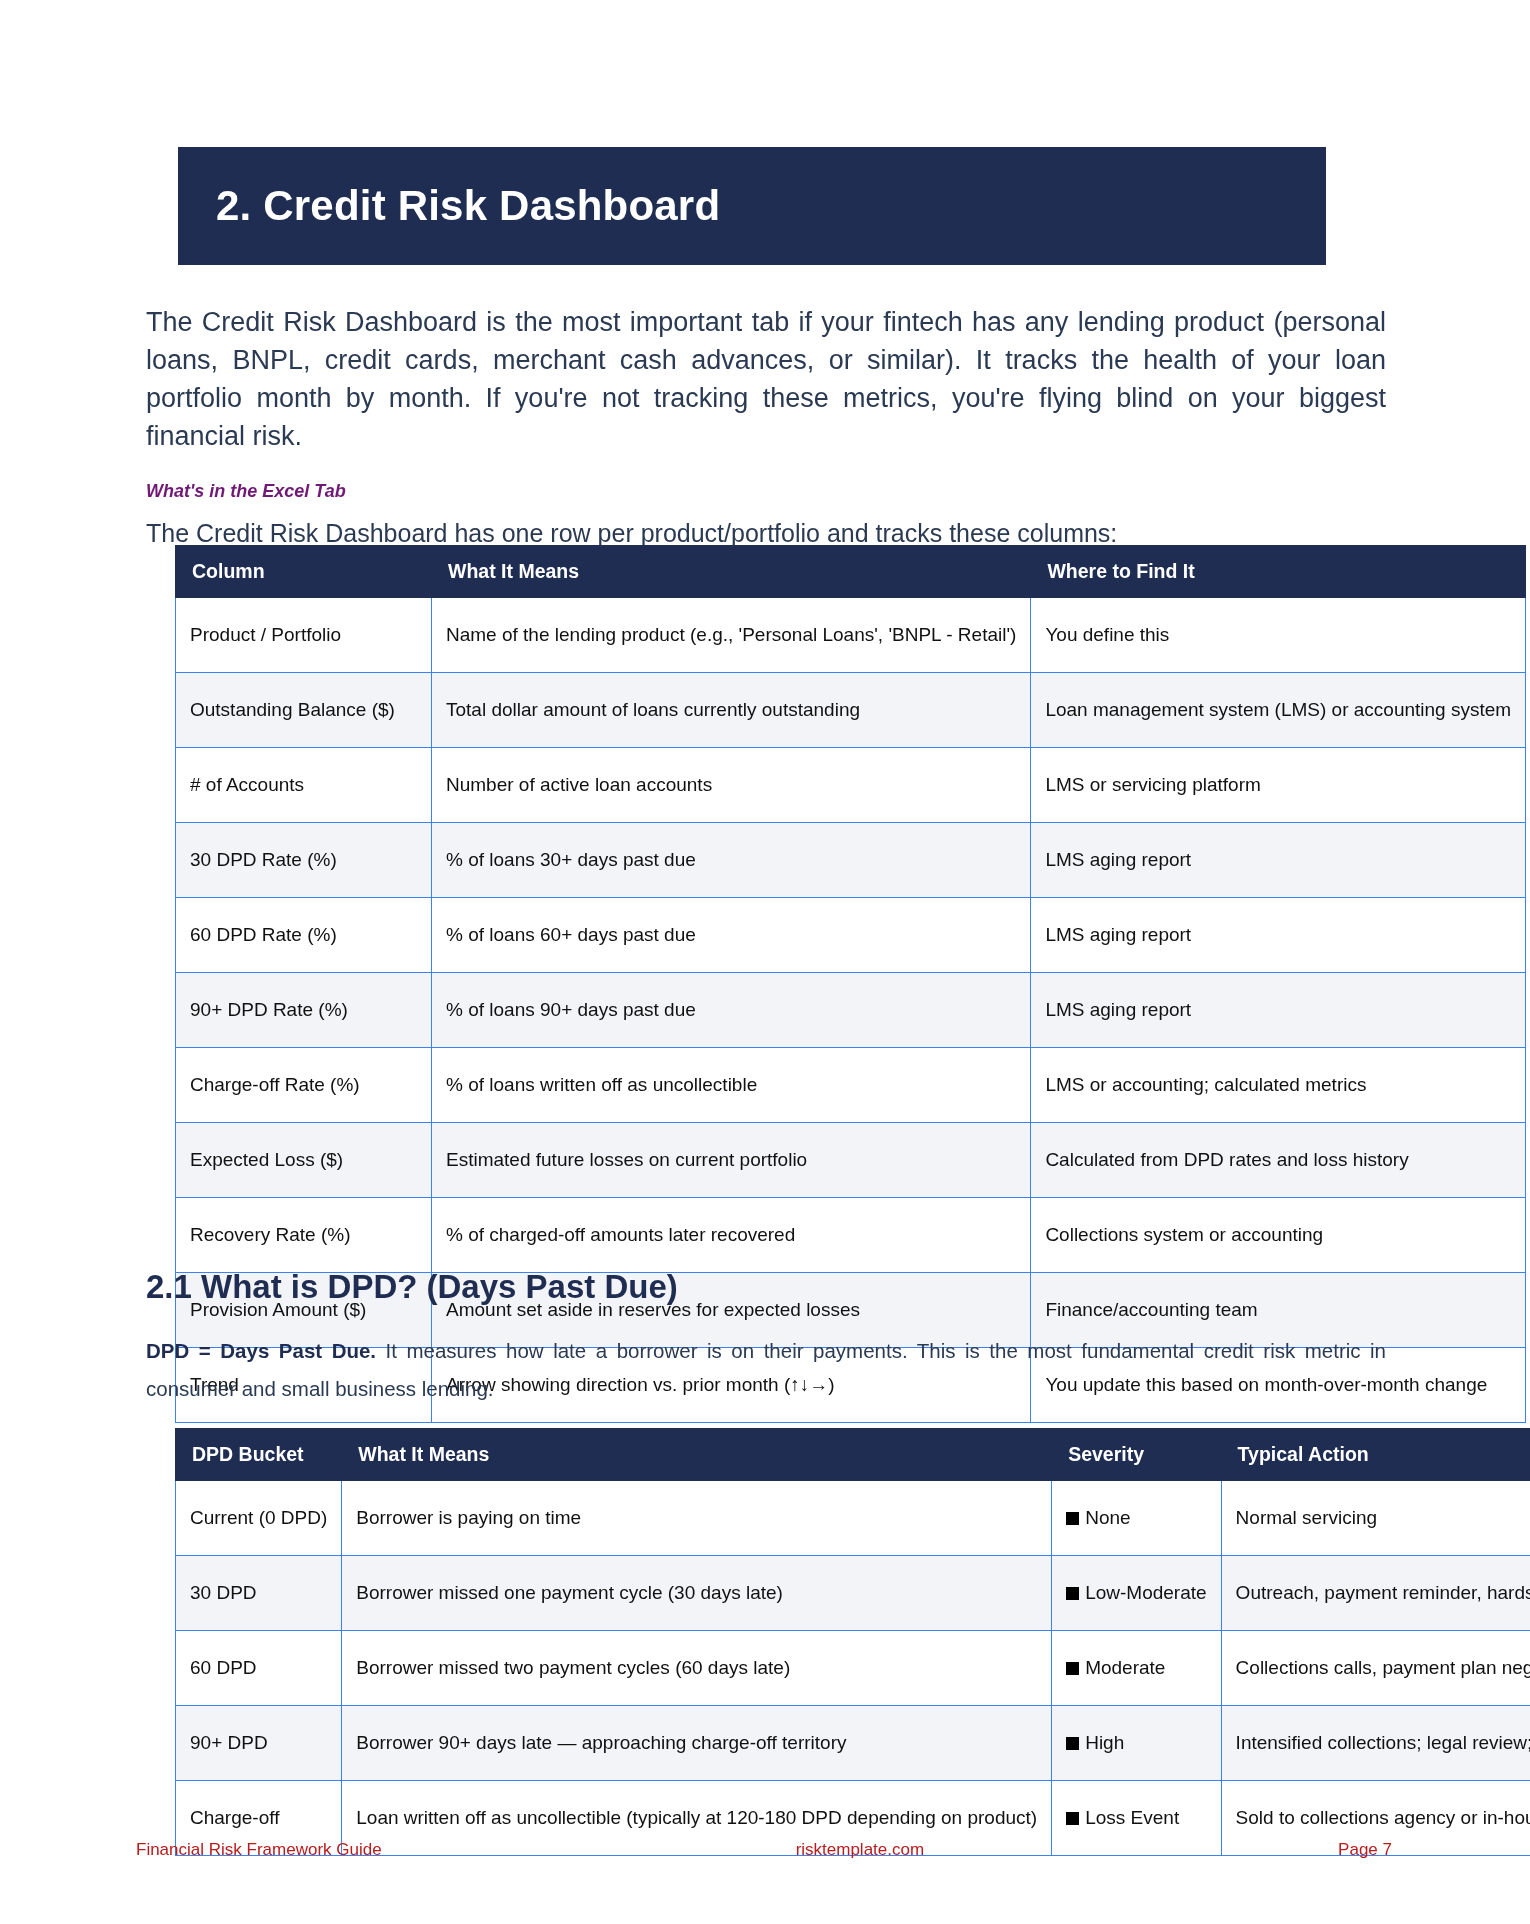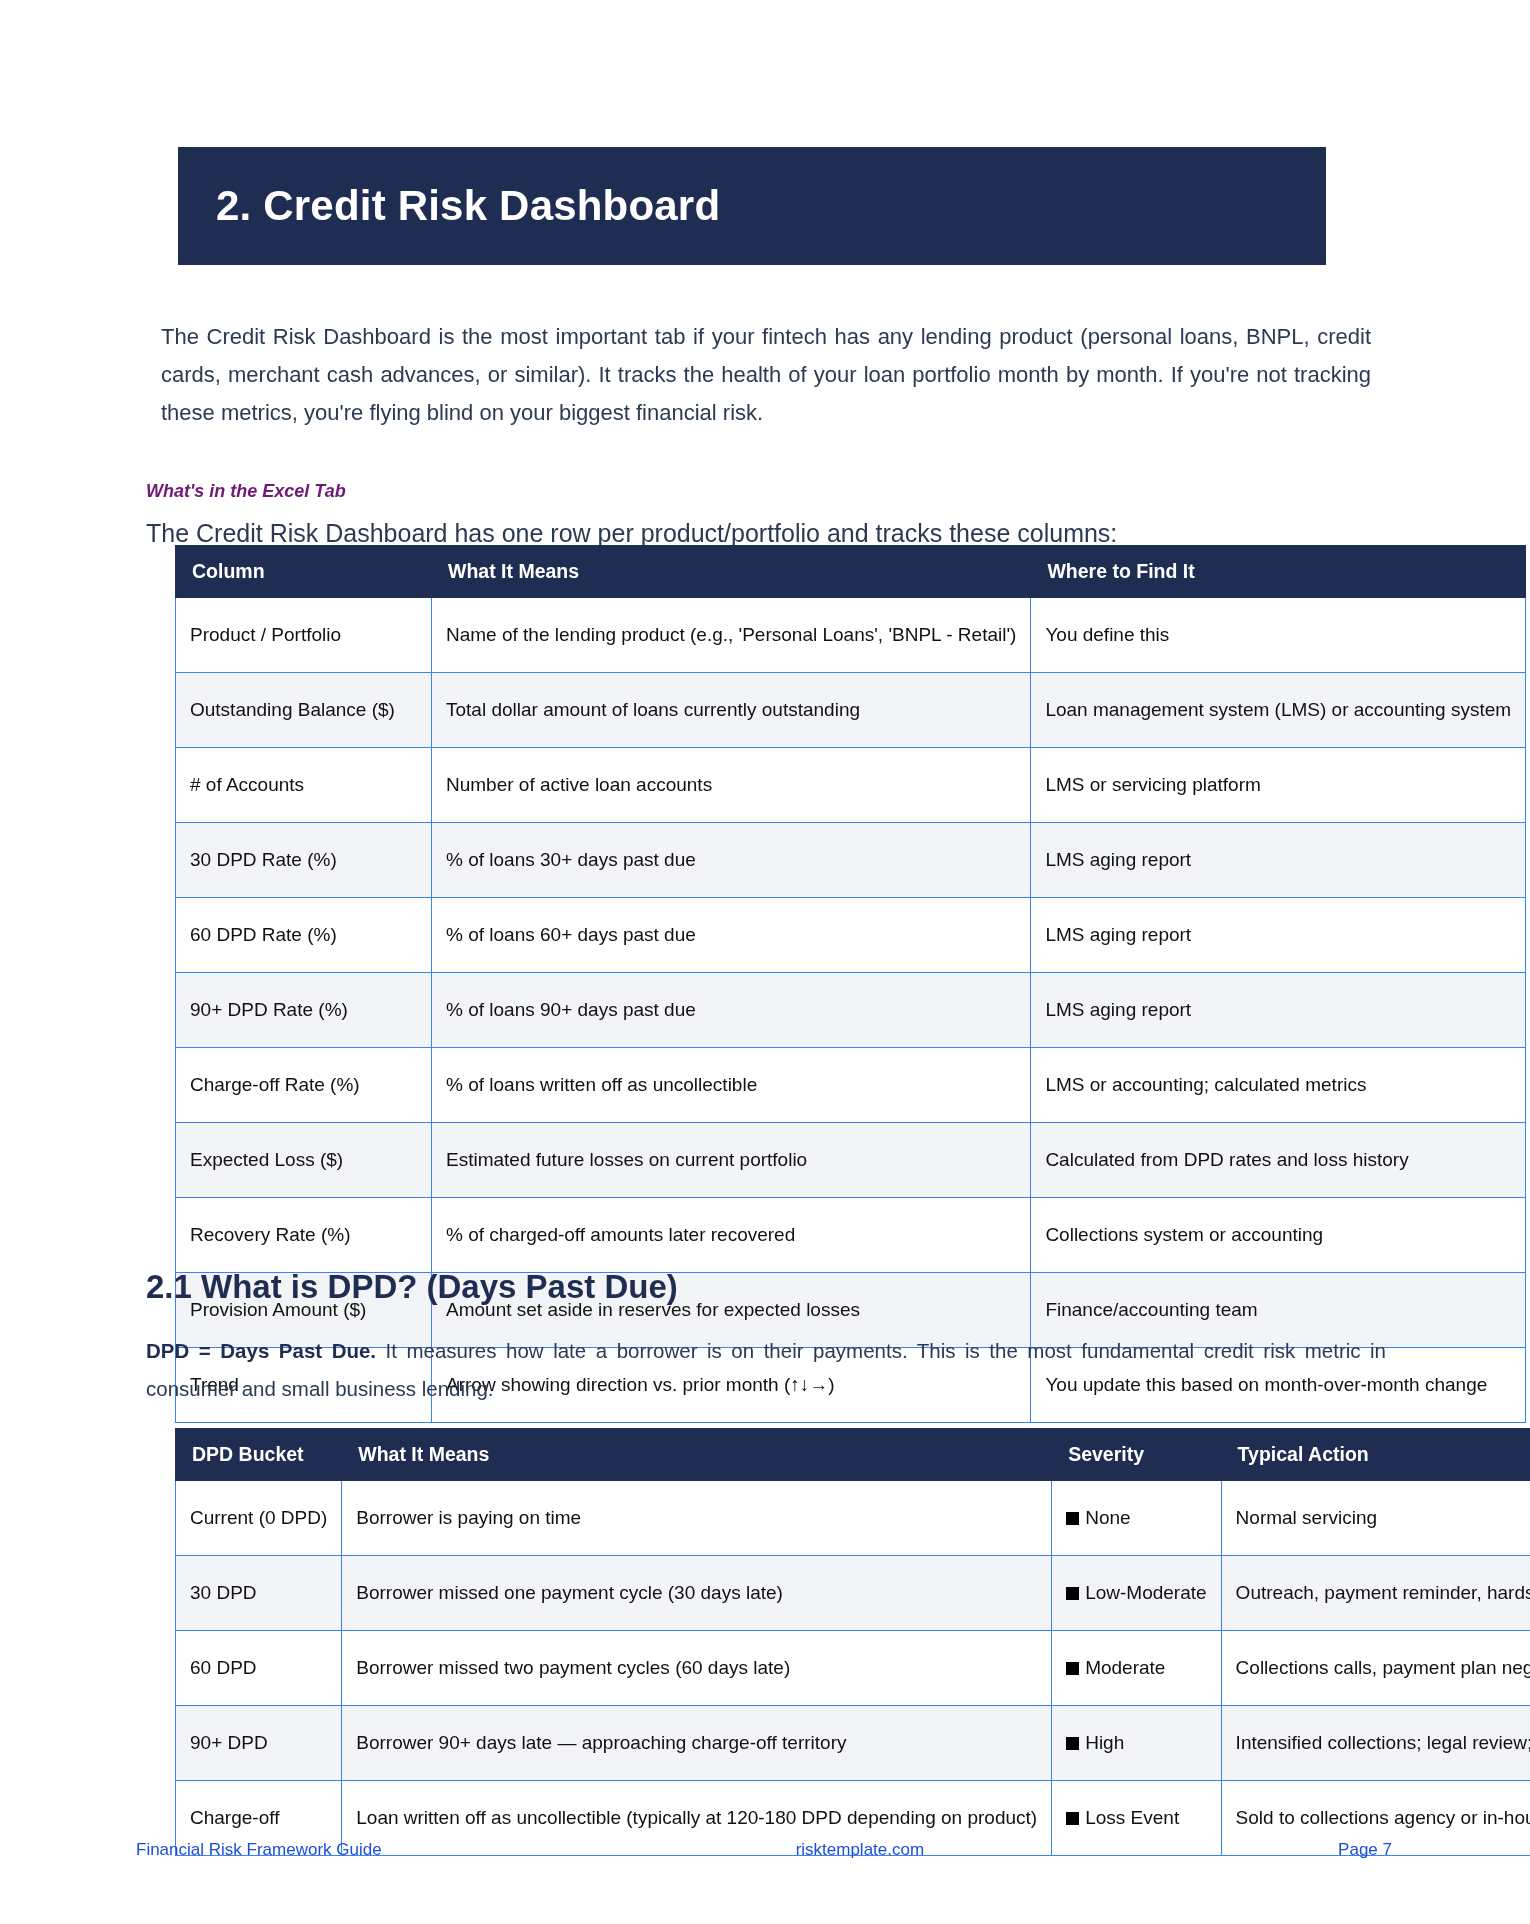--- a/index.html
+++ b/index.html
@@ -35,22 +35,22 @@
     align-items: center;
   }
   .title-banner .title-text {
     color: #ffffff;
     font-size: 42px;
     font-weight: bold;
     margin-left: 38px;
     letter-spacing: 0.2px;
   }
   p.intro {
-    margin: 15px;
-    font-size: 22px;
+    margin: 0;
+    font-size: 27px;
     line-height: 38px;
     text-align: justify;
     color: #2b3a53;
   }
   h2.sub-heading {
     margin: 36px 0 14px 0;
     font-size: 18px;
     font-weight: bold;
     color: #701a75;
     font-style: italic;
@@ -138,21 +138,21 @@
 
   
   .footer {
     position: absolute;
     left: 136px;
     top: 1840px;
     width: 1256px;
     display: flex;
     justify-content: space-between;
     font-size: 17px;
-    color: #1d4ed8;
+    color: #b91c1c;
   }
   .footer .mid { text-align: center; }
   .footer .right { text-align: right; }
 </style>
 </head>
 <body>
 
 <div class="page">
 
   <div class="title-banner">

